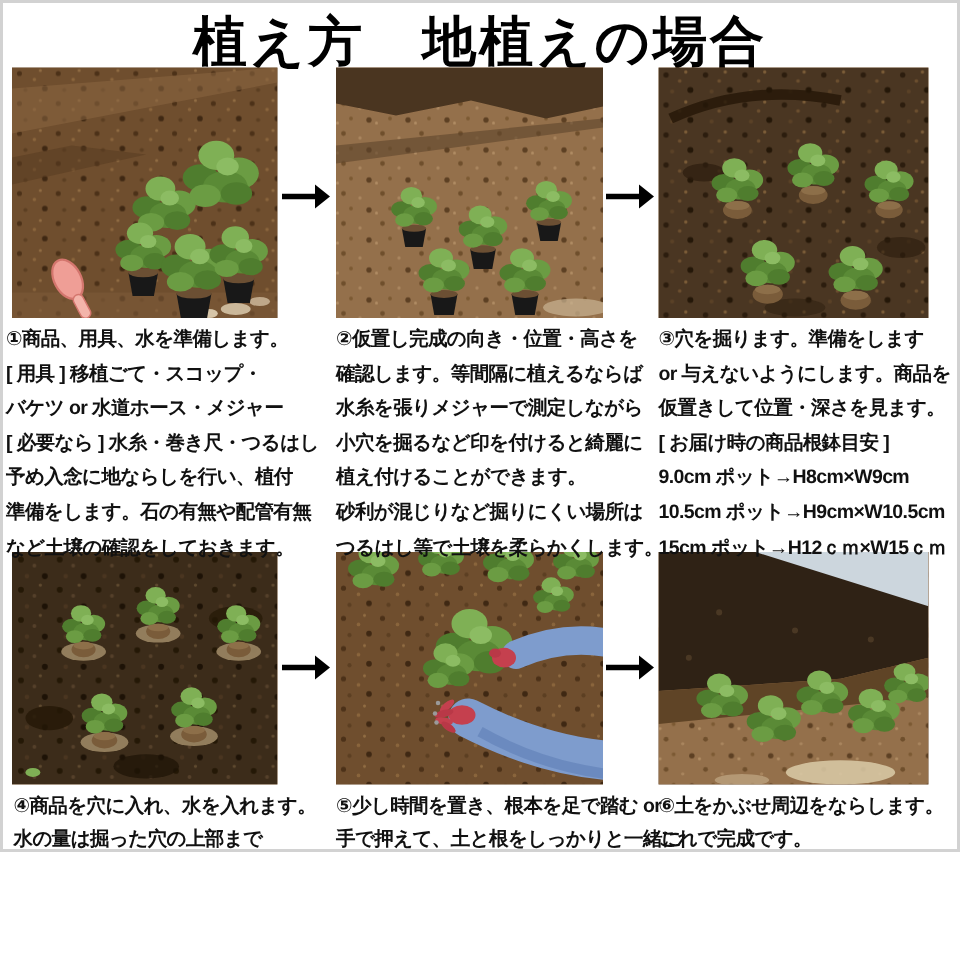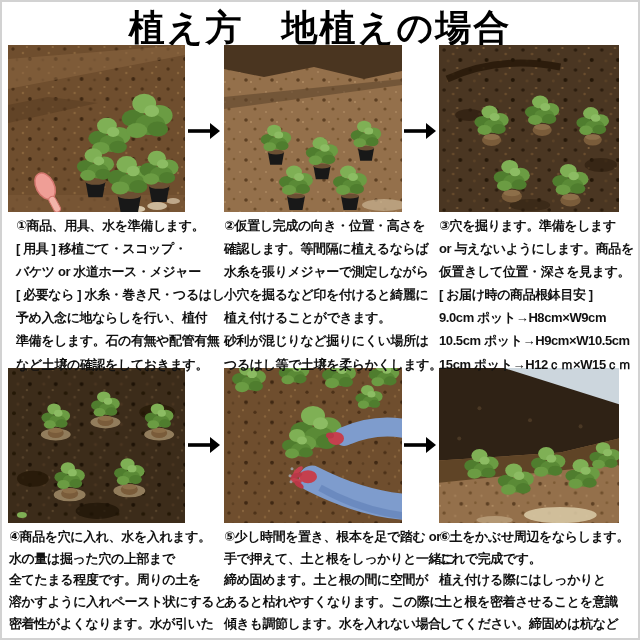--- a/index.html
+++ b/index.html
@@ -1,17 +1,17 @@
 <!DOCTYPE html>
 <html lang="ja"><head>
 <meta charset="utf-8">
 <style>
   html,body{margin:0;padding:0;background:#fff;}
   .page{
-    position:relative;width:640px;height:640px;background:#fff;
+    position:relative;width:640px;height:568px;background:#fff;
     border:2px solid #d2d2d2;box-sizing:border-box;overflow:hidden;
     font-family:"Liberation Sans","DejaVu Sans",sans-serif;
   }
   .title{
     position:absolute;top:2px;left:0;width:100%;margin:0;
     text-align:center;font-size:36px;font-weight:bold;
     letter-spacing:2px;color:#000;white-space:pre;
   }
   .photo{position:absolute;overflow:hidden;background:#6f4e2e;}
   .photo svg{display:block;width:100%;height:100%;}
@@ -228,21 +228,21 @@
     <svg viewBox="0 0 36 20">
         <use href="#arrowGlyph"></use>
       </svg>
   </div>
   <div class="arrow" style="left:400px;top:433px;">
     <svg viewBox="0 0 36 20">
         <use href="#arrowGlyph"></use>
       </svg>
   </div>
 
-  <div class="txt lh1" style="left:14px;top:212px;width:212px;">①商品、用具、水を準備します。
+  <div class="txt lh1" style="left:2px;top:212px;width:212px;">①商品、用具、水を準備します。
 [ 用具 ] 移植ごて・スコップ・
 バケツ or 水道ホース・メジャー
 [ 必要なら ] 水糸・巻き尺・つるはし
 予め入念に地ならしを行い、植付
 準備をします。石の有無や配管有無
 など土壌の確認をしておきます。</div>
   <div class="txt lh1" style="left:222px;top:212px;width:216px;">②仮置し完成の向き・位置・高さを
 確認します。等間隔に植えるならば
 水糸を張りメジャーで測定しながら
 小穴を掘るなど印を付けると綺麗に

